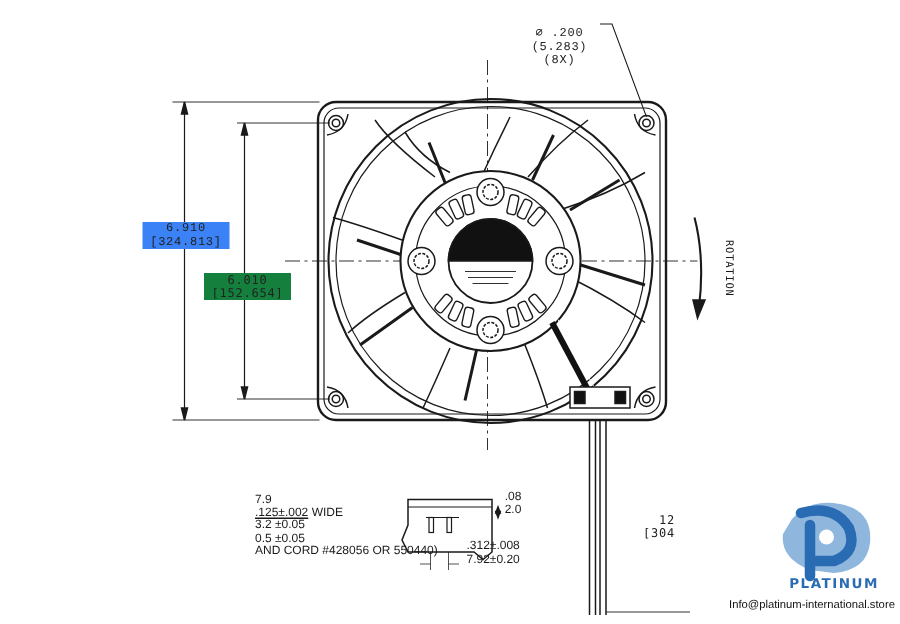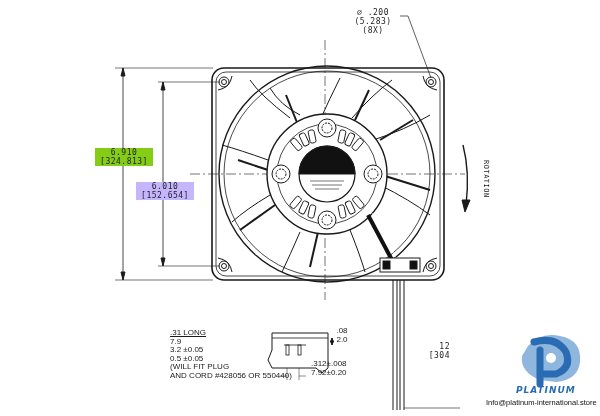--- a/index.html
+++ b/index.html
@@ -2,21 +2,21 @@
 <html><head>
 <meta charset="utf-8">
 <style>
   html,body{margin:0;padding:0;background:#ffffff;}
   body{width:600px;height:416px;position:relative;overflow:hidden;font-family:"DejaVu Sans Mono","Liberation Mono",monospace;color:#1a1a1a;}
   .abs{position:absolute;}
   .dimtxt{font-size:8px;letter-spacing:0.5px;line-height:9px;text-align:center;color:#222;}
   .note{font-family:"Liberation Sans",sans-serif;font-size:8px;line-height:8.6px;color:#1a1a1a;}
   .note .u{text-decoration:underline;}
   .rot{transform:rotate(90deg);transform-origin:left top;font-size:7px;letter-spacing:0.5px;}
-  .logo-name{font-family:"DejaVu Sans",sans-serif;font-weight:bold;color:#2a6cb3;font-size:9px;letter-spacing:1px;text-align:left;font-style:italic;}
+  .logo-name{font-family:"DejaVu Sans",sans-serif;font-weight:bold;color:#2a6cb3;font-size:9px;letter-spacing:1px;text-align:right;}
   .logo-mail{font-family:Liberation Sans, sans-serif;font-size:7.5px;color:#111;white-space:nowrap;}
   svg{position:absolute;left:0;top:0;}
 </style>
 </head>
 <body>
 
 <svg width="600" height="416" viewBox="0 0 600 416">
   <g fill="none" stroke="#1a1a1a" stroke-width="1">
 
     <line x1="123" y1="68" x2="123" y2="280" stroke-width="0.8"></line>
@@ -140,32 +140,32 @@
     <line x1="332" y1="338" x2="332" y2="345" stroke-width="0.6"></line>
     <polygon points="332,338 330.5,342 333.5,342" fill="#1a1a1a"></polygon>
     <polygon points="332,345 330.5,341 333.5,341" fill="#1a1a1a"></polygon>
     <line x1="287" y1="368" x2="287" y2="380" stroke-width="0.5"></line>
     <line x1="299" y1="368" x2="299" y2="380" stroke-width="0.5"></line>
     <line x1="280" y1="376" x2="287" y2="376" stroke-width="0.5"></line>
     <line x1="299" y1="376" x2="306" y2="376" stroke-width="0.5"></line>
   </g>
 </svg>
 
-<div class="abs dimtxt" style="left:345px;top:8px;width:56px;">
+<div class="abs dimtxt" style="left:345px;top:18px;width:56px;font-family:Liberation Mono, monospace;">
   <div>⌀ .200</div>
   <div>(5.283)</div>
   <div>(8X)</div>
 </div>
 
-<div class="abs dimtxt" style="left:95px;top:148px;width:58px;background:#84cc16;">
+<div class="abs dimtxt" style="left:95px;top:148px;width:58px;background:#3b82f6;font-family:Liberation Mono, monospace;">
   <div>6.910</div>
   <div>[324.813]</div>
 </div>
 
-<div class="abs dimtxt" style="left:136px;top:182px;width:58px;background:#c4b5fd;">
+<div class="abs dimtxt" style="left:136px;top:182px;width:58px;background:#15803d;">
   <div>6.010</div>
   <div>[152.654]</div>
 </div>
 
 <div class="abs rot" style="left:490px;top:160px;">ROTATION</div>
 
 <div class="abs dimtxt" style="left:420px;top:342px;width:30px;text-align:right;">
   <div>12</div>
   <div>[304</div>
 </div>
@@ -173,25 +173,24 @@
 <div class="abs note" style="left:334px;top:327px;text-align:center;width:16px;">
   <div>.08</div>
   <div>2.0</div>
 </div>
 <div class="abs note" style="left:311px;top:360px;">
   <div>.312±.008</div>
   <div>7.92±0.20</div>
 </div>
 
 <div class="abs note" style="left:170px;top:329px;">
-  <div><span class="u">.31 LONG</span></div>
   <div><span>7.9</span></div>
+  <div><span class="u">.125±.002</span><span> WIDE</span></div>
   <div><span>3.2  ±0.05</span></div>
   <div><span>0.5  ±0.05</span></div>
-  <div><span>(WILL FIT PLUG</span></div>
   <div><span>AND CORD #428056 OR 550440)</span></div>
 </div>
 
 <svg width="600" height="416" viewBox="0 0 600 416" style="pointer-events:none;">
   <path d="M528 346 Q540 332 560 336 Q582 340 580 362 Q578 380 556 382 L540 380 Q520 372 522 356 Z" fill="#8fb6dd"></path>
   <path d="M534 342 Q556 336 566 352 Q572 368 556 374 L544 374" fill="none" stroke="#2a6cb3" stroke-width="7" stroke-linecap="round"></path>
   <line x1="540" y1="350" x2="540" y2="384" stroke="#2a6cb3" stroke-width="7" stroke-linecap="round"></line>
   <circle cx="551" cy="358" r="5" fill="#fff"></circle>
 </svg>
 <div class="abs logo-name" style="left:516px;top:385px;width:70px;">PLATINUM</div>

